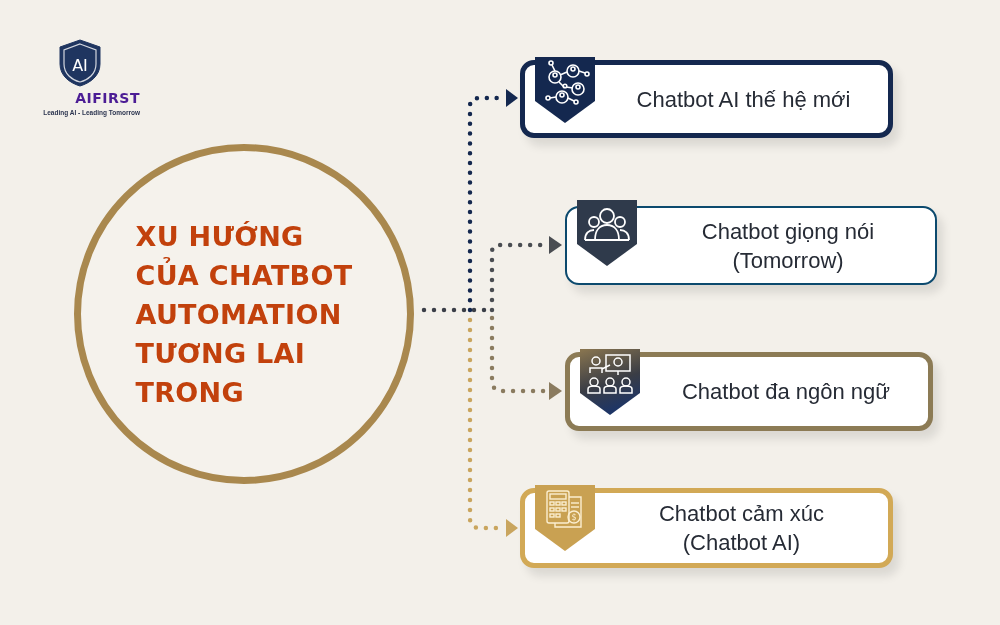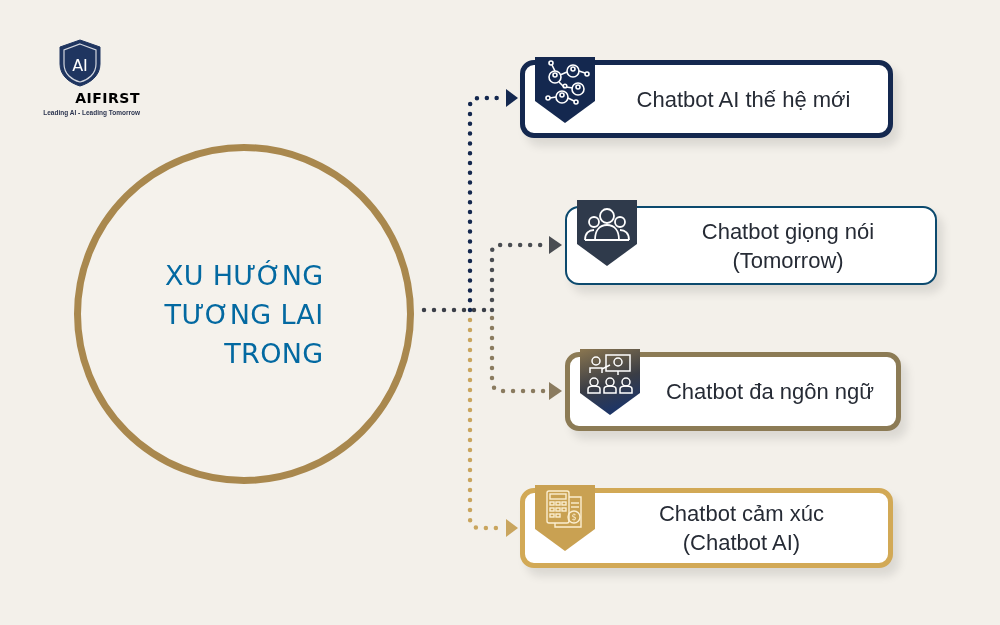--- a/index.html
+++ b/index.html
@@ -19,21 +19,21 @@
       left: 20px;
       top: 38px;
       width: 120px;
       text-align: right;
     }
     .logo svg { display: block; margin: 0 auto; }
     .logo-name {
       font-family: "DejaVu Sans", sans-serif;
       font-size: 14px;
       font-weight: bold;
-      color: #000000;
+      color: #4c1d95;
       letter-spacing: 0.5px;
       margin-top: 2px;
     }
     .logo-tagline {
       font-family: "Liberation Sans", sans-serif;
       font-size: 6.5px;
       font-weight: bold;
       color: #2c3550;
       margin-top: 3px;
       white-space: nowrap;
@@ -47,25 +47,25 @@
       border-radius: 50%;
       border: 7px solid #a9884e;
       background: #f5f2ec;
       box-sizing: border-box;
       display: flex;
       align-items: center;
       justify-content: center;
     }
     .hub-title {
       font-family: "DejaVu Sans", sans-serif;
-      font-weight: normal;
+      font-weight: bold;
       font-size: 27px;
       line-height: 39px;
-      color: #0369a1;
-      text-align: right;
+      color: #c2410c;
+      text-align: left;
       letter-spacing: 0.3px;
     }
     .hub-title span { display: block; }
     svg.connectors {
       position: absolute;
       left: 0; top: 0;
       width: 1000px; height: 625px;
     }
     .card {
       position: absolute;
@@ -90,21 +90,21 @@
       justify-content: center;
       align-items: center;
       text-align: center;
       font-family: "Liberation Sans", sans-serif;
       font-size: 22px;
       line-height: 29px;
       color: #262b35;
     }
     .c1 { left: 520px; top: 60px; width: 373px; height: 78px; border: 5px solid #14284f; }
     .c2 { left: 565px; top: 206px; width: 372px; height: 79px; border: 2px solid #0c4a6e; }
-    .c3 { left: 565px; top: 352px; width: 336px; height: 79px; border: 5px solid #8c7b55; }
+    .c3 { left: 565px; top: 352px; width: 368px; height: 79px; border: 5px solid #8c7b55; }
     .c4 { left: 520px; top: 488px; width: 373px; height: 80px; border: 5px solid #d2a956; }
     .c1 .card-text { left: 80px; right: 6px; }
     .c2 .card-text { left: 80px; right: 6px; }
     .c3 .card-text { left: 80px; right: 6px; }
     .c4 .card-text { left: 80px; right: 10px; }
   </style>
 </head>
 <body>
 
 <div class="logo">
@@ -130,20 +130,22 @@
   <path d="M492 318 L492 380 Q492 391 502 391 L548 391" fill="none" stroke="#8a7b5f" stroke-width="4.5" stroke-linecap="round" stroke-dasharray="0 10"></path>
   <polygon points="549,382 549,400 562,391" fill="#8a7b5f"></polygon>
 
   <path d="M470 320 L470 518 Q470 528 480 528 L503 528" fill="none" stroke="#c9a55e" stroke-width="4.5" stroke-linecap="round" stroke-dasharray="0 10"></path>
   <polygon points="506,519 506,537 518,528" fill="#c9a55e"></polygon>
 </svg>
 
 <div class="hub">
   <div class="hub-title">
     <span>XU HƯỚNG</span>
+    <span>CỦA CHATBOT</span>
+    <span>AUTOMATION</span>
     <span>TƯƠNG LAI</span>
     <span>TRONG</span>
   </div>
 </div>
 
 <div class="card c1">
   <div class="badge">
     <svg width="60" height="67" viewBox="0 0 60 67">
       <path d="M0 0 L60 0 L60 44 L30 66 L0 44 Z" fill="#14284f"></path>
       <g fill="none" stroke="#ffffff" stroke-width="1.6">

